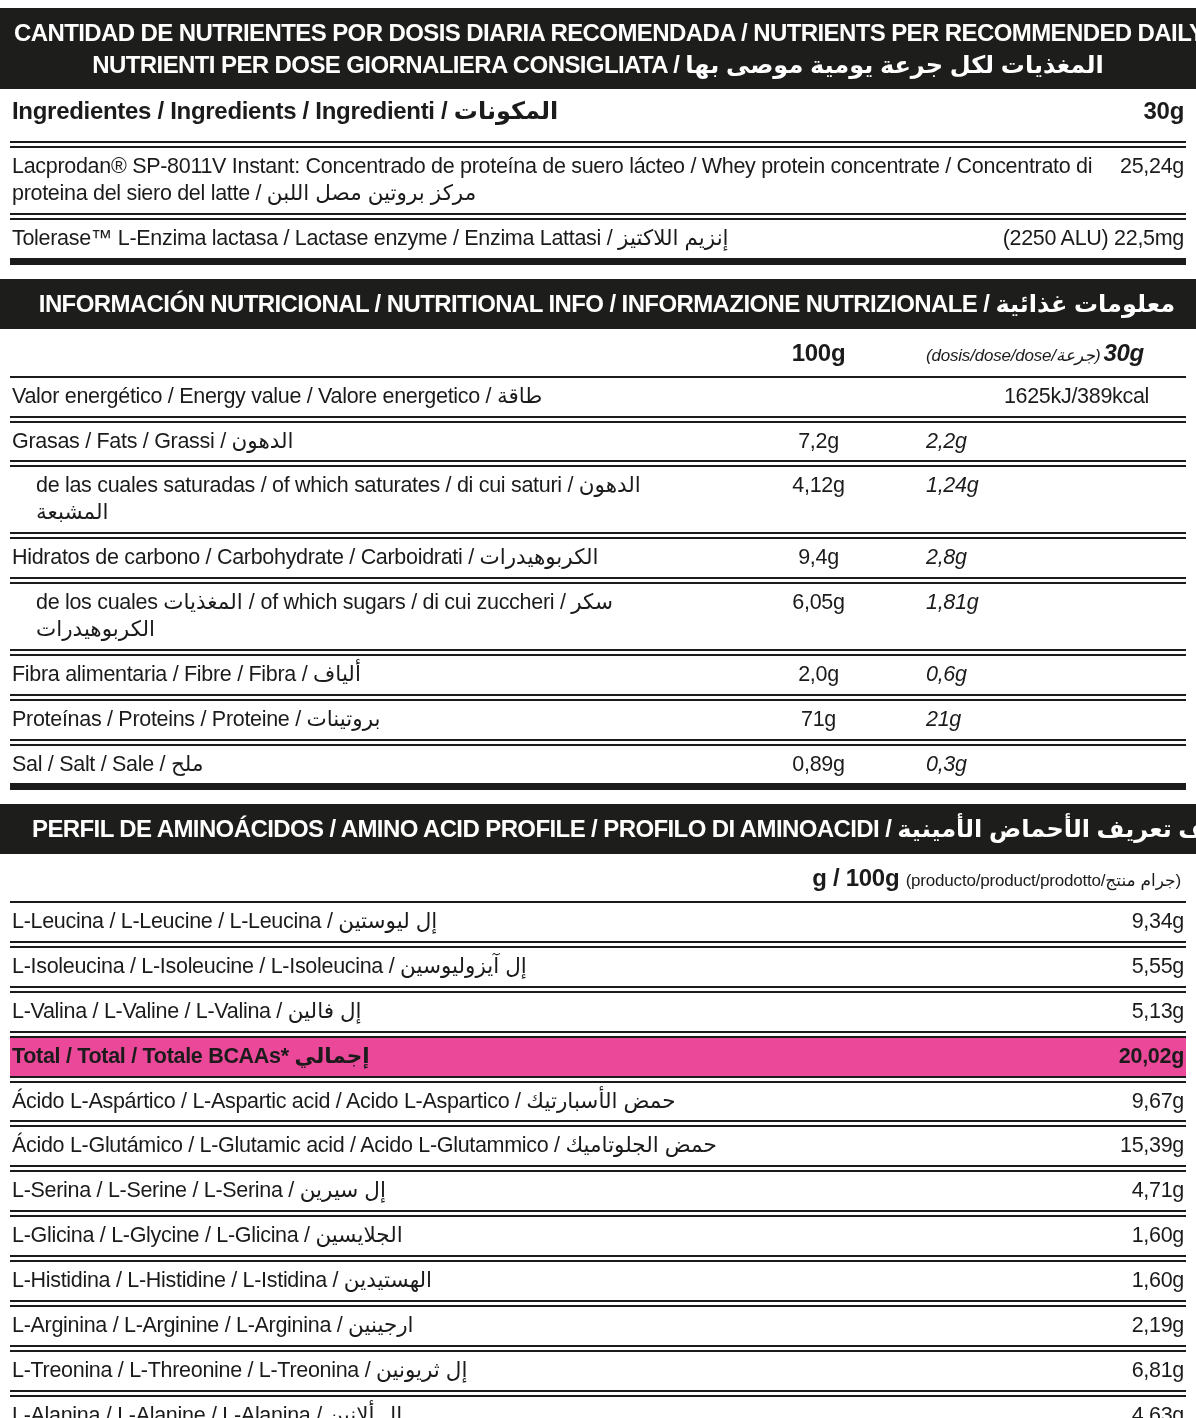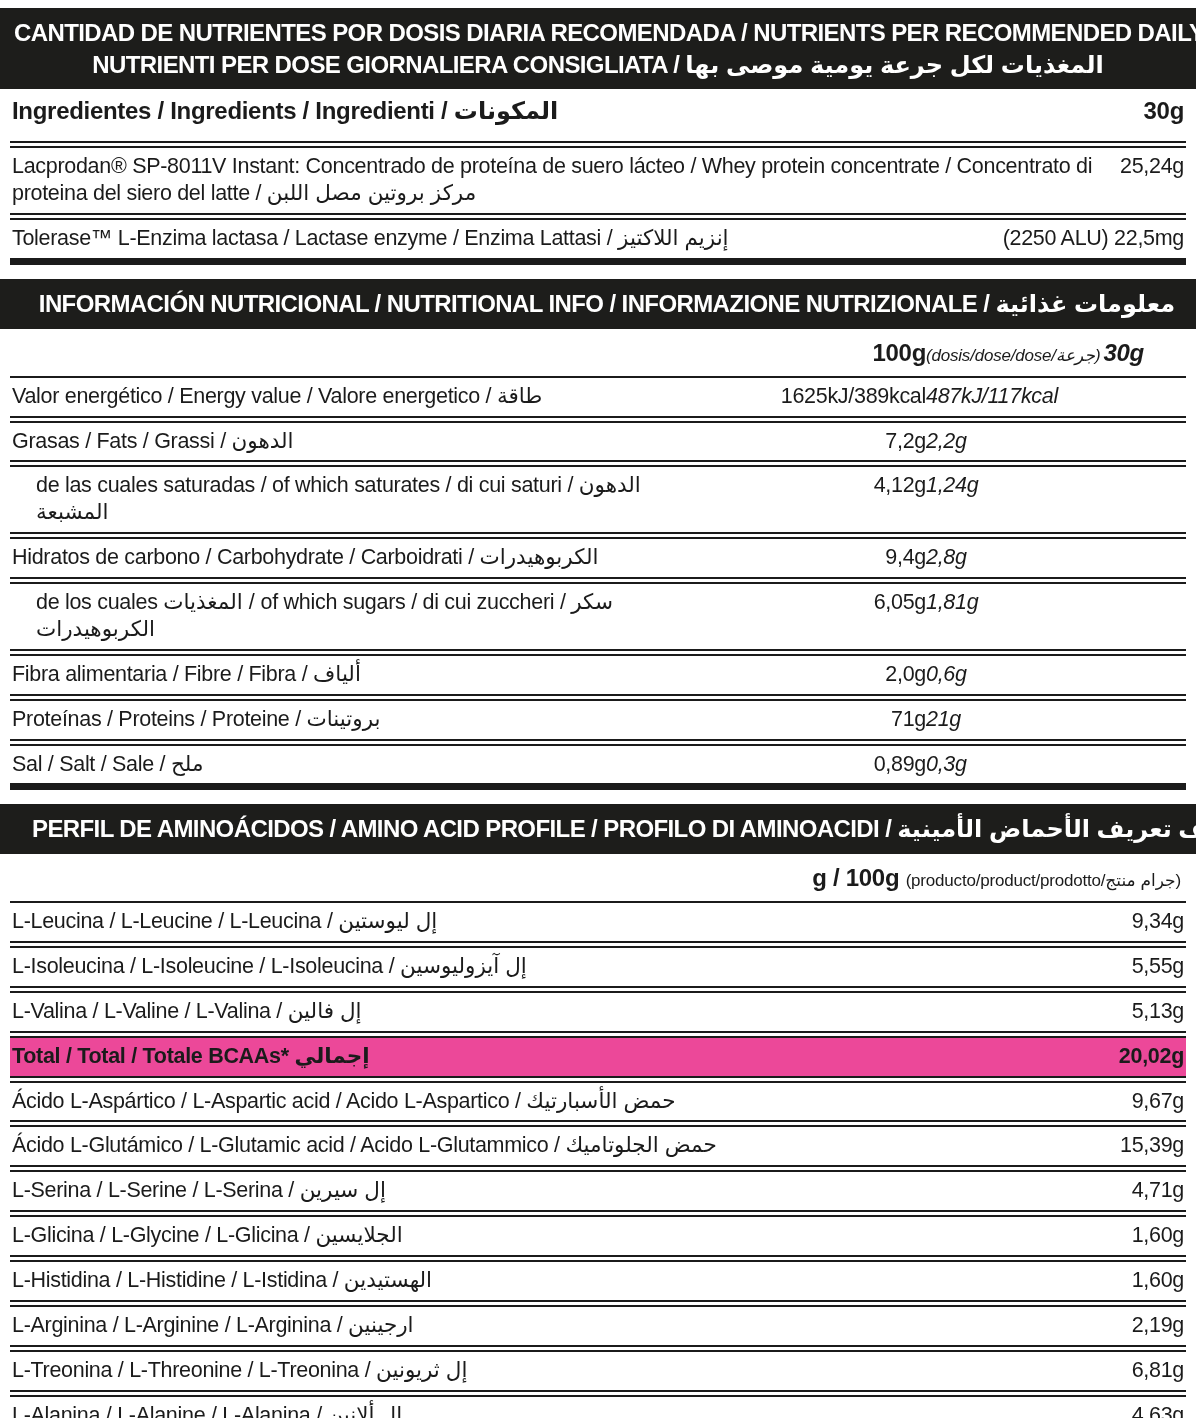--- a/index.html
+++ b/index.html
@@ -47,21 +47,21 @@
   }
   .thead {
     display: flex;
     align-items: baseline;
     padding: 10px 2px 6px 2px;
     font-size: 24px;
     font-weight: bold;
     letter-spacing: -0.3px;
   }
   .grow { flex: 1 1 auto; min-width: 0; }
-  .c1 { width: 215px; flex: 0 0 auto; text-align: right; }
+  .c1 { width: 215px; flex: 0 0 auto; text-align: center; }
   .c2 { width: 258px; flex: 0 0 auto; text-align: left; white-space: nowrap; font-style: italic; }
   .aval { flex: 0 0 auto; text-align: left; padding-left: 14px; white-space: nowrap; }
   .note { font-weight: normal; font-size: 17px; letter-spacing: -0.2px; padding-right: 3px; }
 </style>
 </head>
 <body>
 
 <div class="sheet">
 
   <div class="bar">
@@ -91,21 +91,20 @@
   <div class="tbl">
     <div class="thead">
       <span class="grow"></span>
       <span class="c1">100g</span>
       <span class="c2"><span class="note">(dosis/dose/dose/جرعة)</span><span>30g</span></span>
     </div>
 
     <div class="row">
       <span class="grow">Valor energético / Energy value / Valore energetico / طاقة</span>
       <span class="c1">1625kJ/389kcal</span>
-      <span class="c2">487kJ/117kcal</span>
     </div>
     <div class="row">
       <span class="grow">Grasas / Fats / Grassi / الدهون</span>
       <span class="c1">7,2g</span>
       <span class="c2">2,2g</span>
     </div>
     <div class="row indent">
       <span class="grow">de las cuales saturadas / of which saturates / di cui saturi / الدهون المشبعة</span>
       <span class="c1">4,12g</span>
       <span class="c2">1,24g</span>

